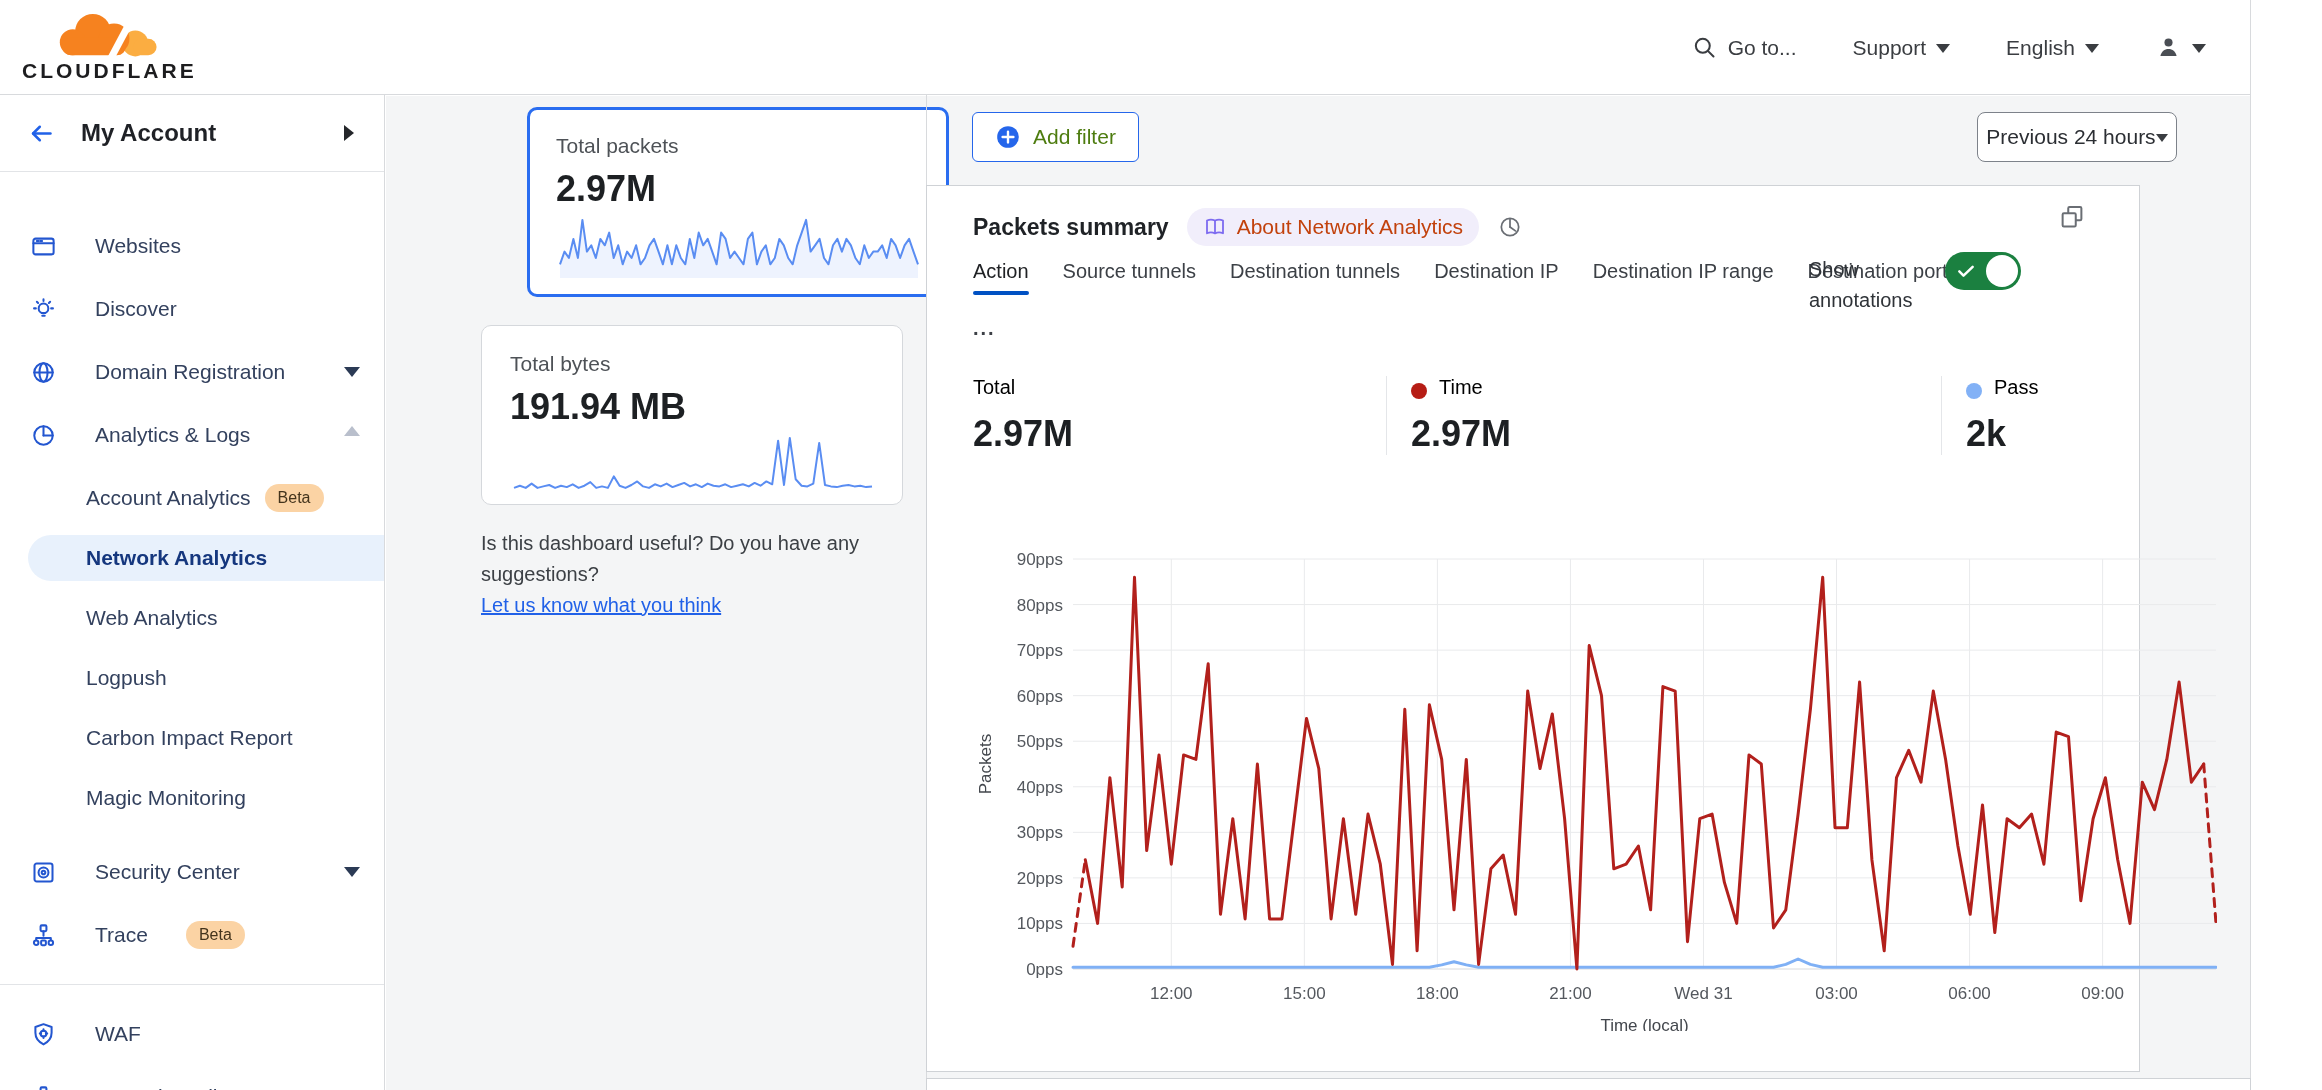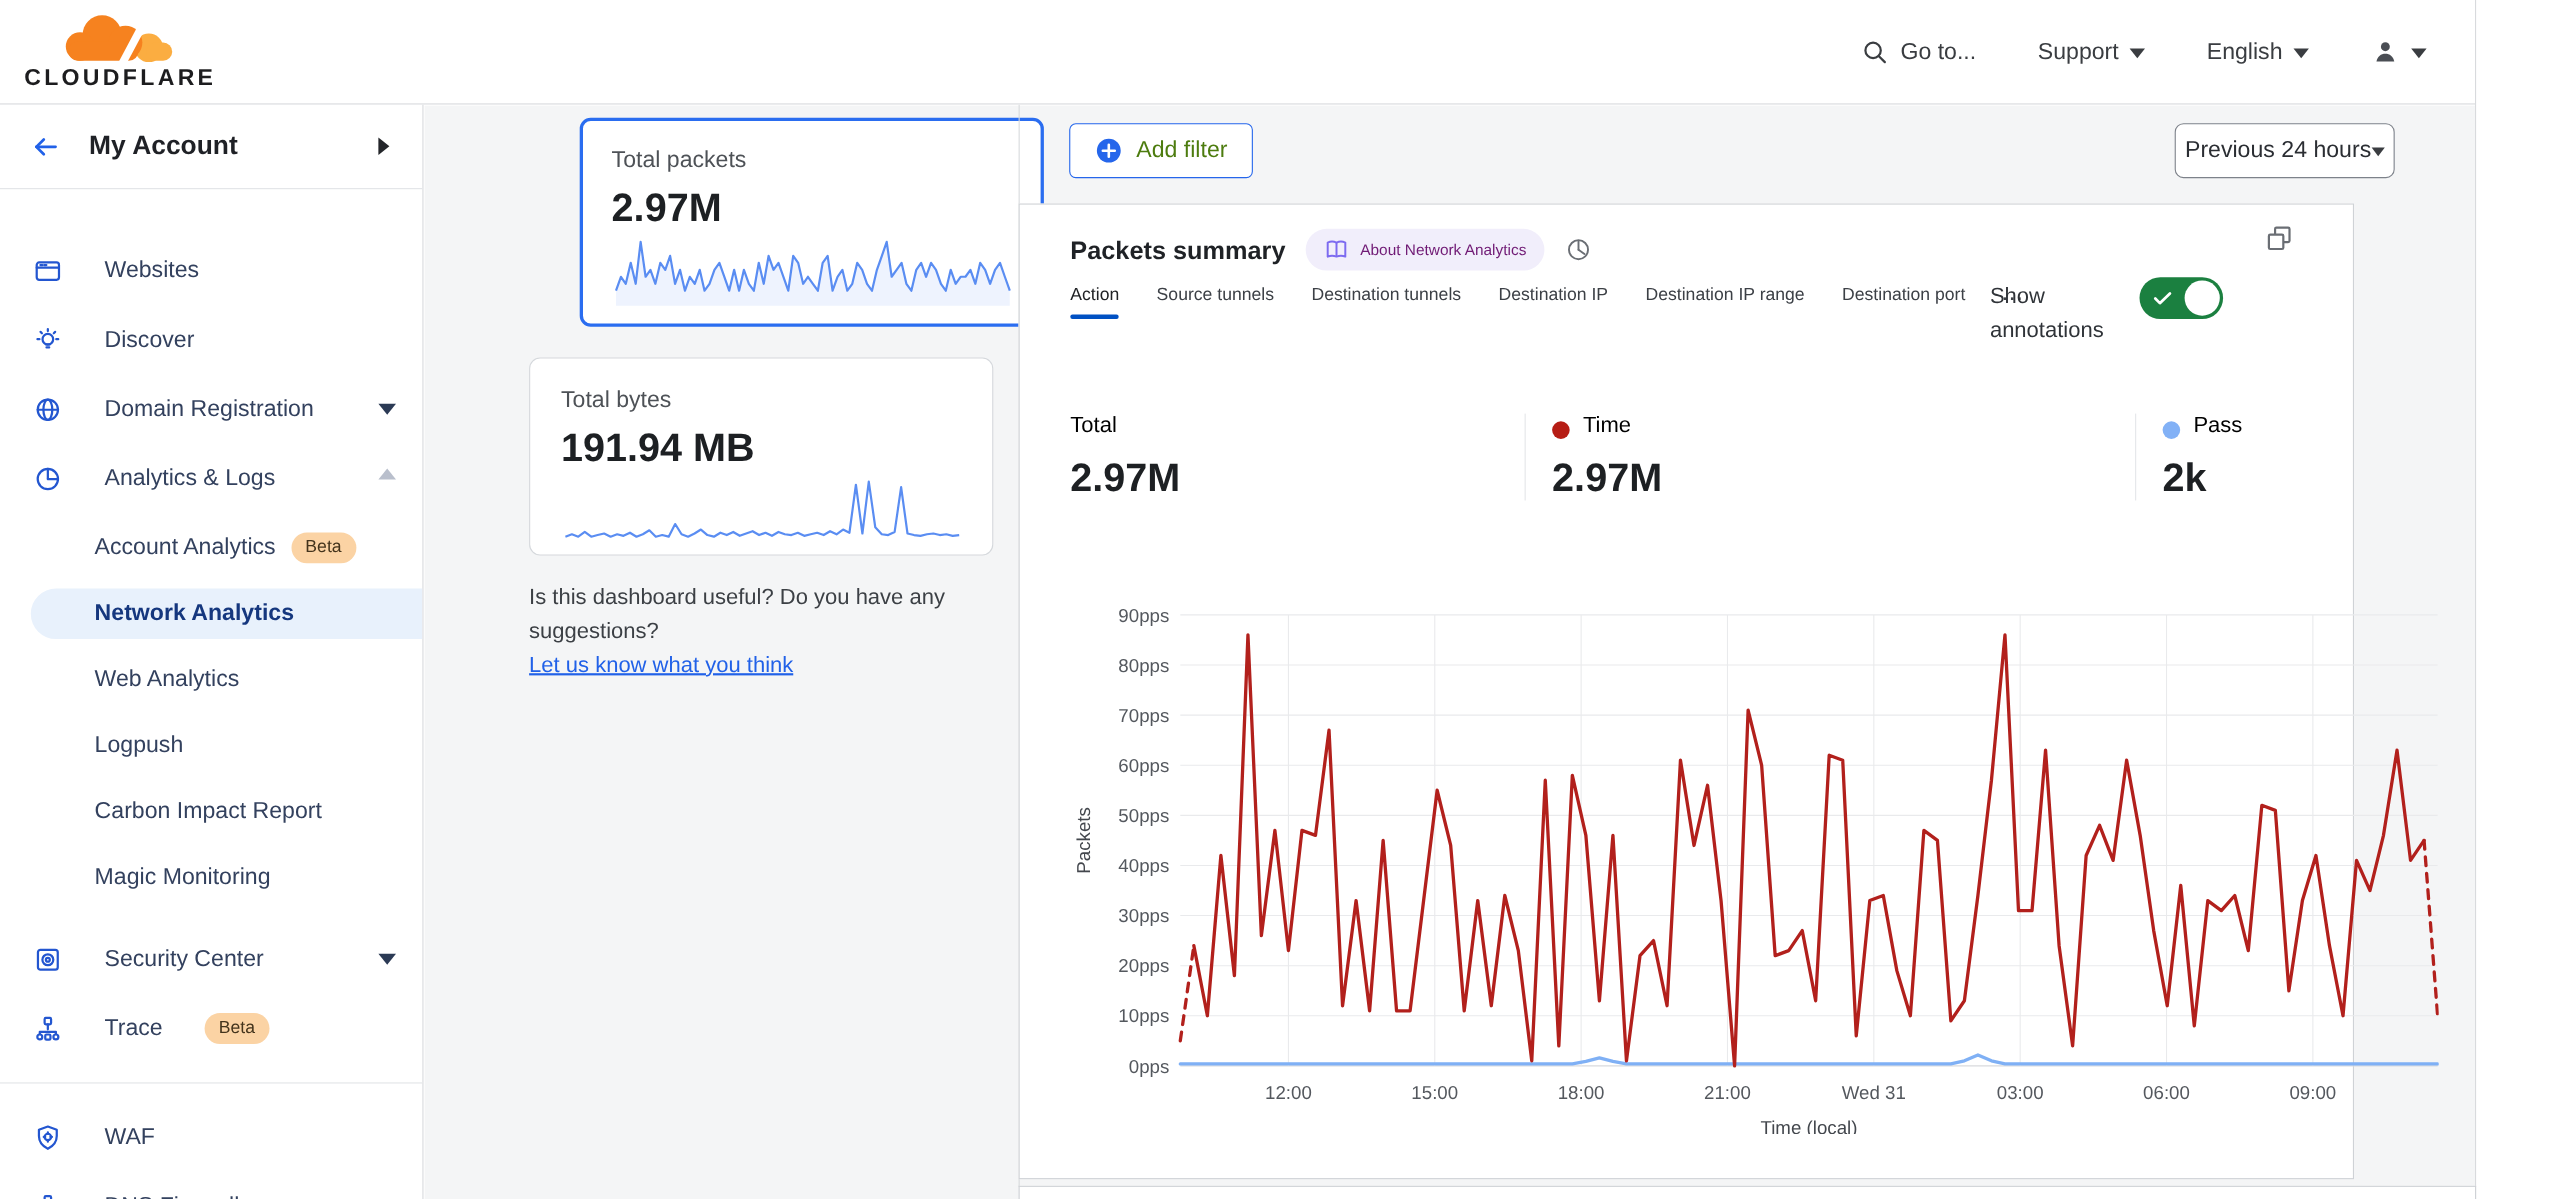--- a/index.html
+++ b/index.html
@@ -55,25 +55,25 @@
   .btn-range { position:absolute; left:1977px; top:112px; width:200px; height:50px; display:flex; align-items:center; justify-content:center; 
       background:#fff; border:1px solid #7d828a; border-radius:8px; color:#2b2e33; font-size:21px; cursor:pointer; }
   .btn-range .caret-down { border-top-color:#3a3d41; }
 
   
   .panel { position:absolute; left:926px; top:185px; width:1214px; height:887px; background:#fff; border:1px solid #cfd2d6; }
   .panel2 { position:absolute; left:926px; top:1078px; width:1325px; height:12px; background:#fff; border:1px solid #cfd2d6; border-bottom:none; }
   .panel-head { position:absolute; left:46px; top:22px; display:flex; align-items:center; gap:18px; }
   .panel-title { font-size:23px; font-weight:700; color:#1f2226; }
   .about-badge { display:flex; align-items:center; gap:10px; background:#f1eefb; border-radius:999px; padding:7px 16px; cursor:pointer; }
-  .about-badge span { font-size:14px; color:#701a75; }
+  .about-badge span { font-size:21px; color:#c2410c; }
   .panel-corner { position:absolute; right:52px; top:16px; cursor:pointer; }
 
   .tabs { position:absolute; left:46px; top:74px; width:980px; display:flex; flex-wrap:wrap; column-gap:34px; row-gap:22px; }
-  .tab { font-size:16px; color:#3c4046; padding-bottom:12px; position:relative; cursor:pointer; white-space:nowrap; }
+  .tab { font-size:20px; color:#3c4046; padding-bottom:12px; position:relative; cursor:pointer; white-space:nowrap; }
   .tab.active { color:#202225; }
   .tab.active::after { content:""; position:absolute; left:0; right:0; bottom:0; height:4px; background:#0051c3; border-radius:2px; }
   .tab.more { font-weight:700; letter-spacing:2px; }
 
   .annot { position:absolute; right:200px; top:68px; width:130px; font-size:20px; color:#2f3338; line-height:1.55; }
   .toggle { position:absolute; right:118px; top:66px; width:76px; height:38px; background:#1b8040; border-radius:19px; cursor:pointer; }
   .toggle .knob { position:absolute; right:3px; top:3px; width:32px; height:32px; background:#fff; border-radius:50%; }
 
   .stats { position:absolute; left:0; top:190px; width:1325px; display:grid; grid-template-columns:459px 555px 1fr; }
   .stat { padding-left:46px; }

